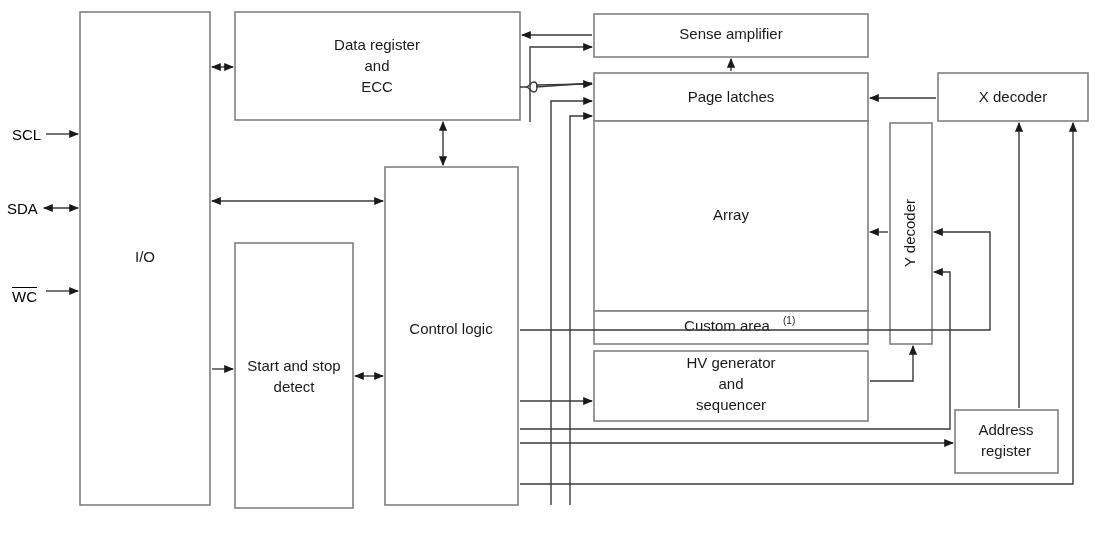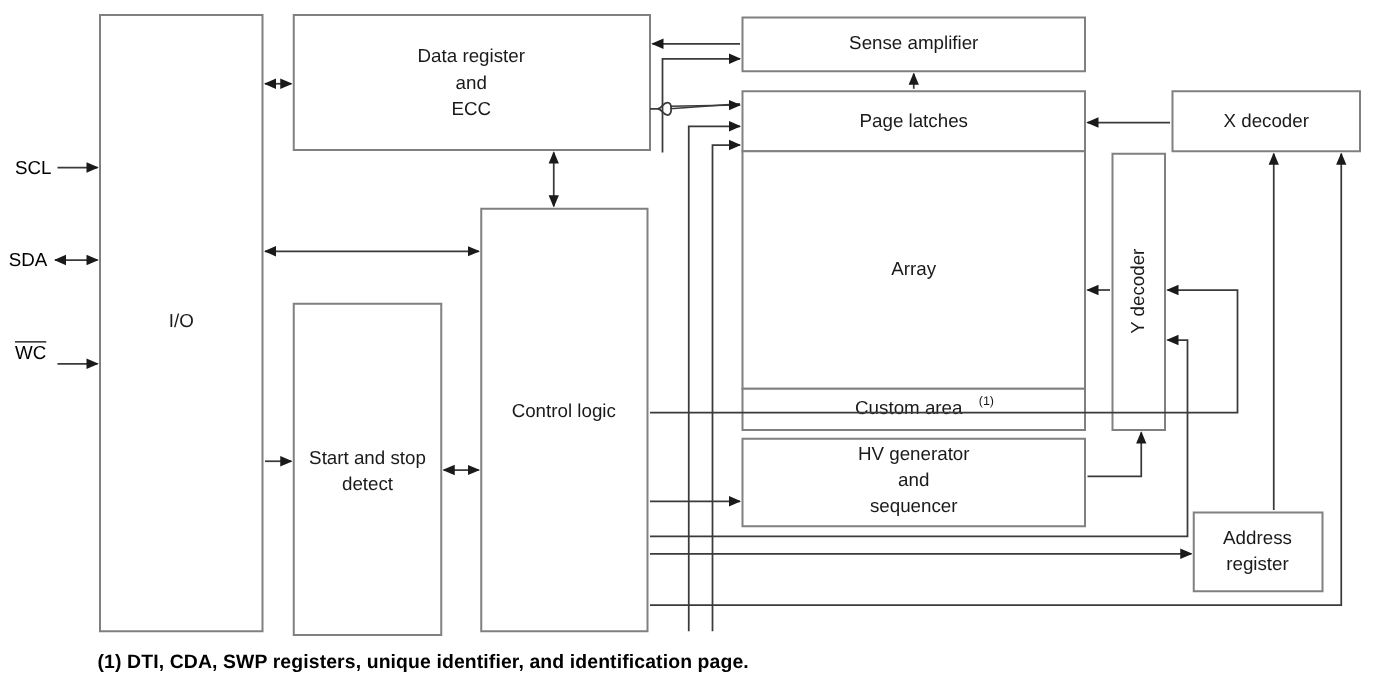--- a/index.html
+++ b/index.html
@@ -205,19 +205,18 @@
     <path class="wire" d="M 520 484 L 1073 484 L 1073 123" marker-end="url(#arr)"></path>
 
   </svg>
 
   <div style="position:absolute; left:12px; top:126px;">
     <span style="font-size:15px; color:#000; font-family:'Liberation Sans',sans-serif;">SCL</span>
   </div>
   <div style="position:absolute; left:7px; top:200px;">
     <span style="font-size:15px; color:#000000; font-family:'Liberation Sans',sans-serif;">SDA</span>
   </div>
-  <div style="position:absolute; left:12px; top:273px;text-decoration:underline;">
+  <div style="position:absolute; left:12px; top:287px;text-decoration:underline;">
     <span class="overbar" style="font-size:15px; color:#000; font-family:'Liberation Sans',sans-serif; display:inline-block;">WC</span>
   </div>
 
-  <div class="footnote">(1) DTI, CDA, SWP registers, unique identifier, and identification page.</div>
 
 </div>
 
 </body></html>

